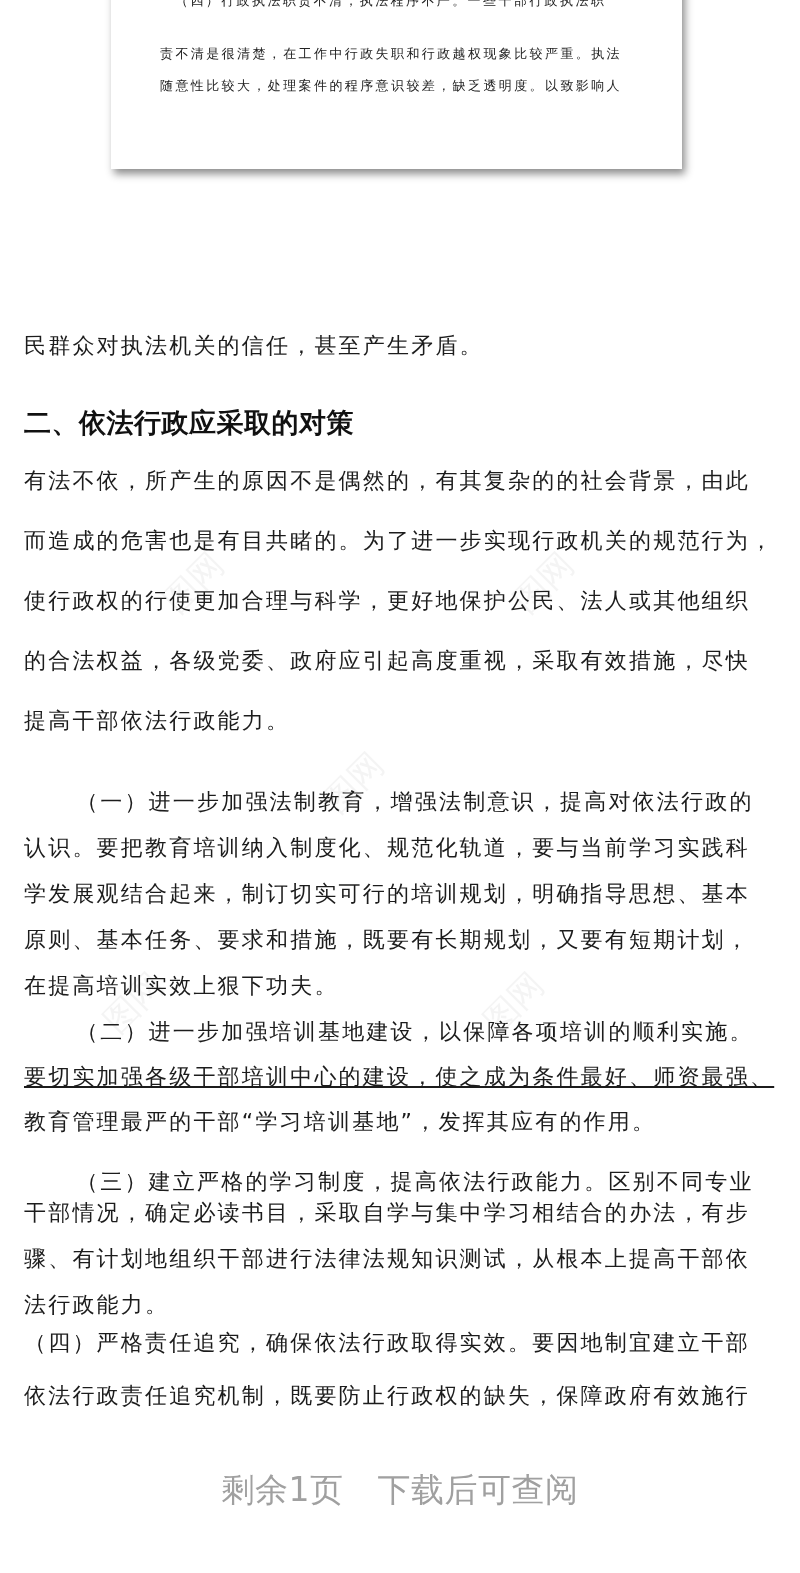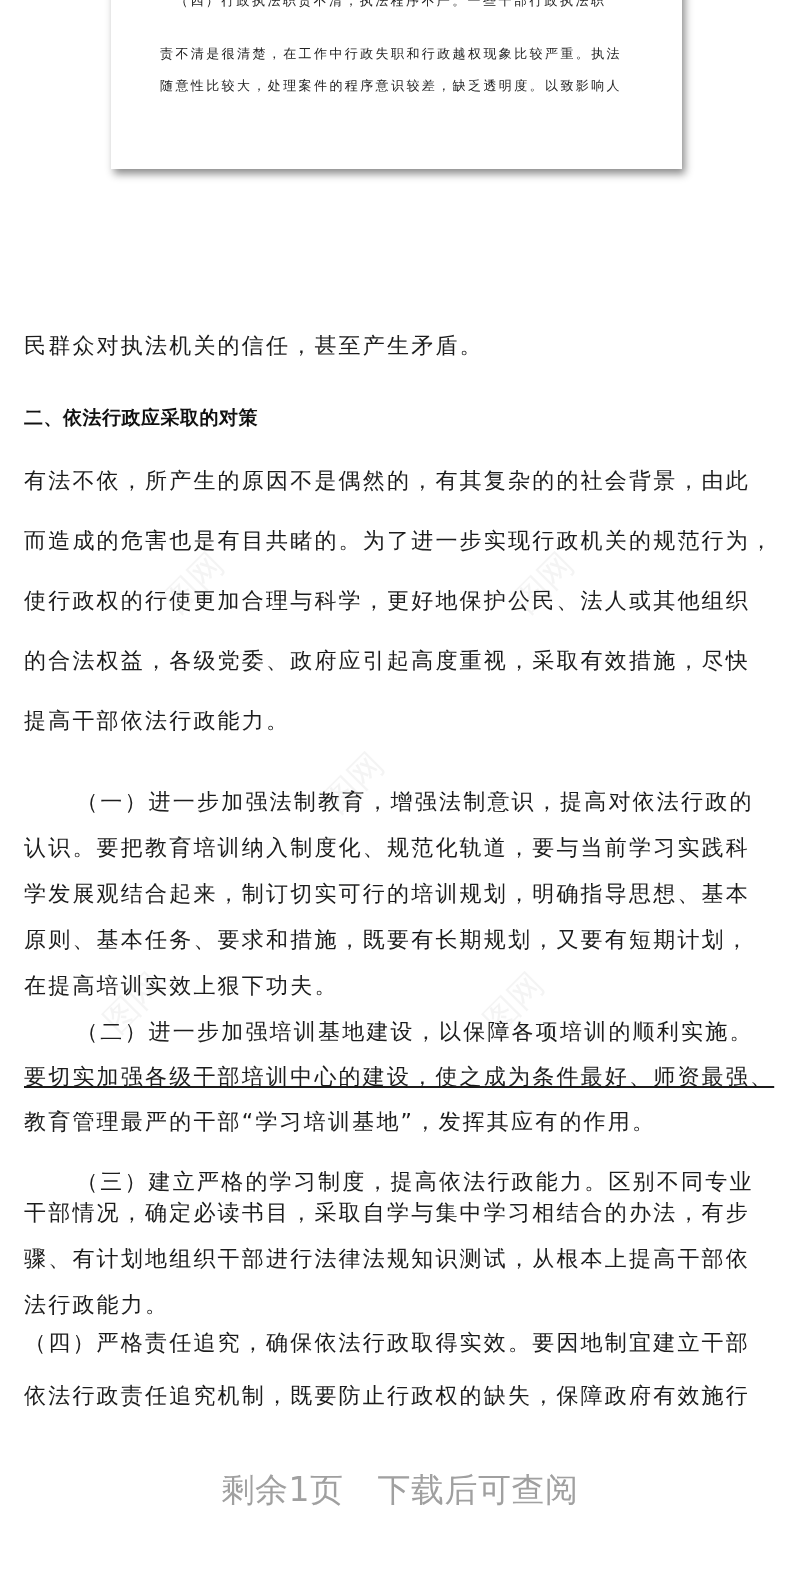--- a/index.html
+++ b/index.html
@@ -4,21 +4,21 @@
 <style>
   html, body { margin: 0; padding: 0; background: #ffffff; }
   body { width: 800px; height: 1573px; position: relative; overflow: hidden;
          font-family: "DejaVu Sans", "Liberation Sans", sans-serif; color: #1a1a1a; }
   .card { position: absolute; left: 111px; top: -20px; width: 571px; height: 189px;
           background: #fff; box-shadow: 3px 5px 8px rgba(0,0,0,0.45); }
   .card-line { position: absolute; left: 49px; font-size: 13px; letter-spacing: 2.4px;
                color: #222; white-space: nowrap; font-family: "DejaVu Serif", serif; }
   .line { position: absolute; left: 24px; font-size: 22px; white-space: nowrap;
           letter-spacing: 2.2px; color: #1c1c1c; font-family: "DejaVu Sans", sans-serif; }
-  .heading { position: absolute; left: 24px; font-size: 19px; font-weight: bold;
+  .heading { position: absolute; left: 24px; font-size: 27px; font-weight: bold;
              white-space: nowrap; color: #111; letter-spacing: 0.5px; }
   .footer { position: absolute; left: 0; width: 800px; top: 1468px; text-align: center;
             font-size: 33px; color: #a0a0a0; letter-spacing: 0.5px; }
   .footer span { display: inline-block; }
   .footer .gap { width: 34px; }
   .wm { position: absolute; font-size: 34px; color: rgba(0,0,0,0.045); transform: rotate(-45deg);
         white-space: nowrap; pointer-events: none; }
 </style>
 </head>
 <body>

